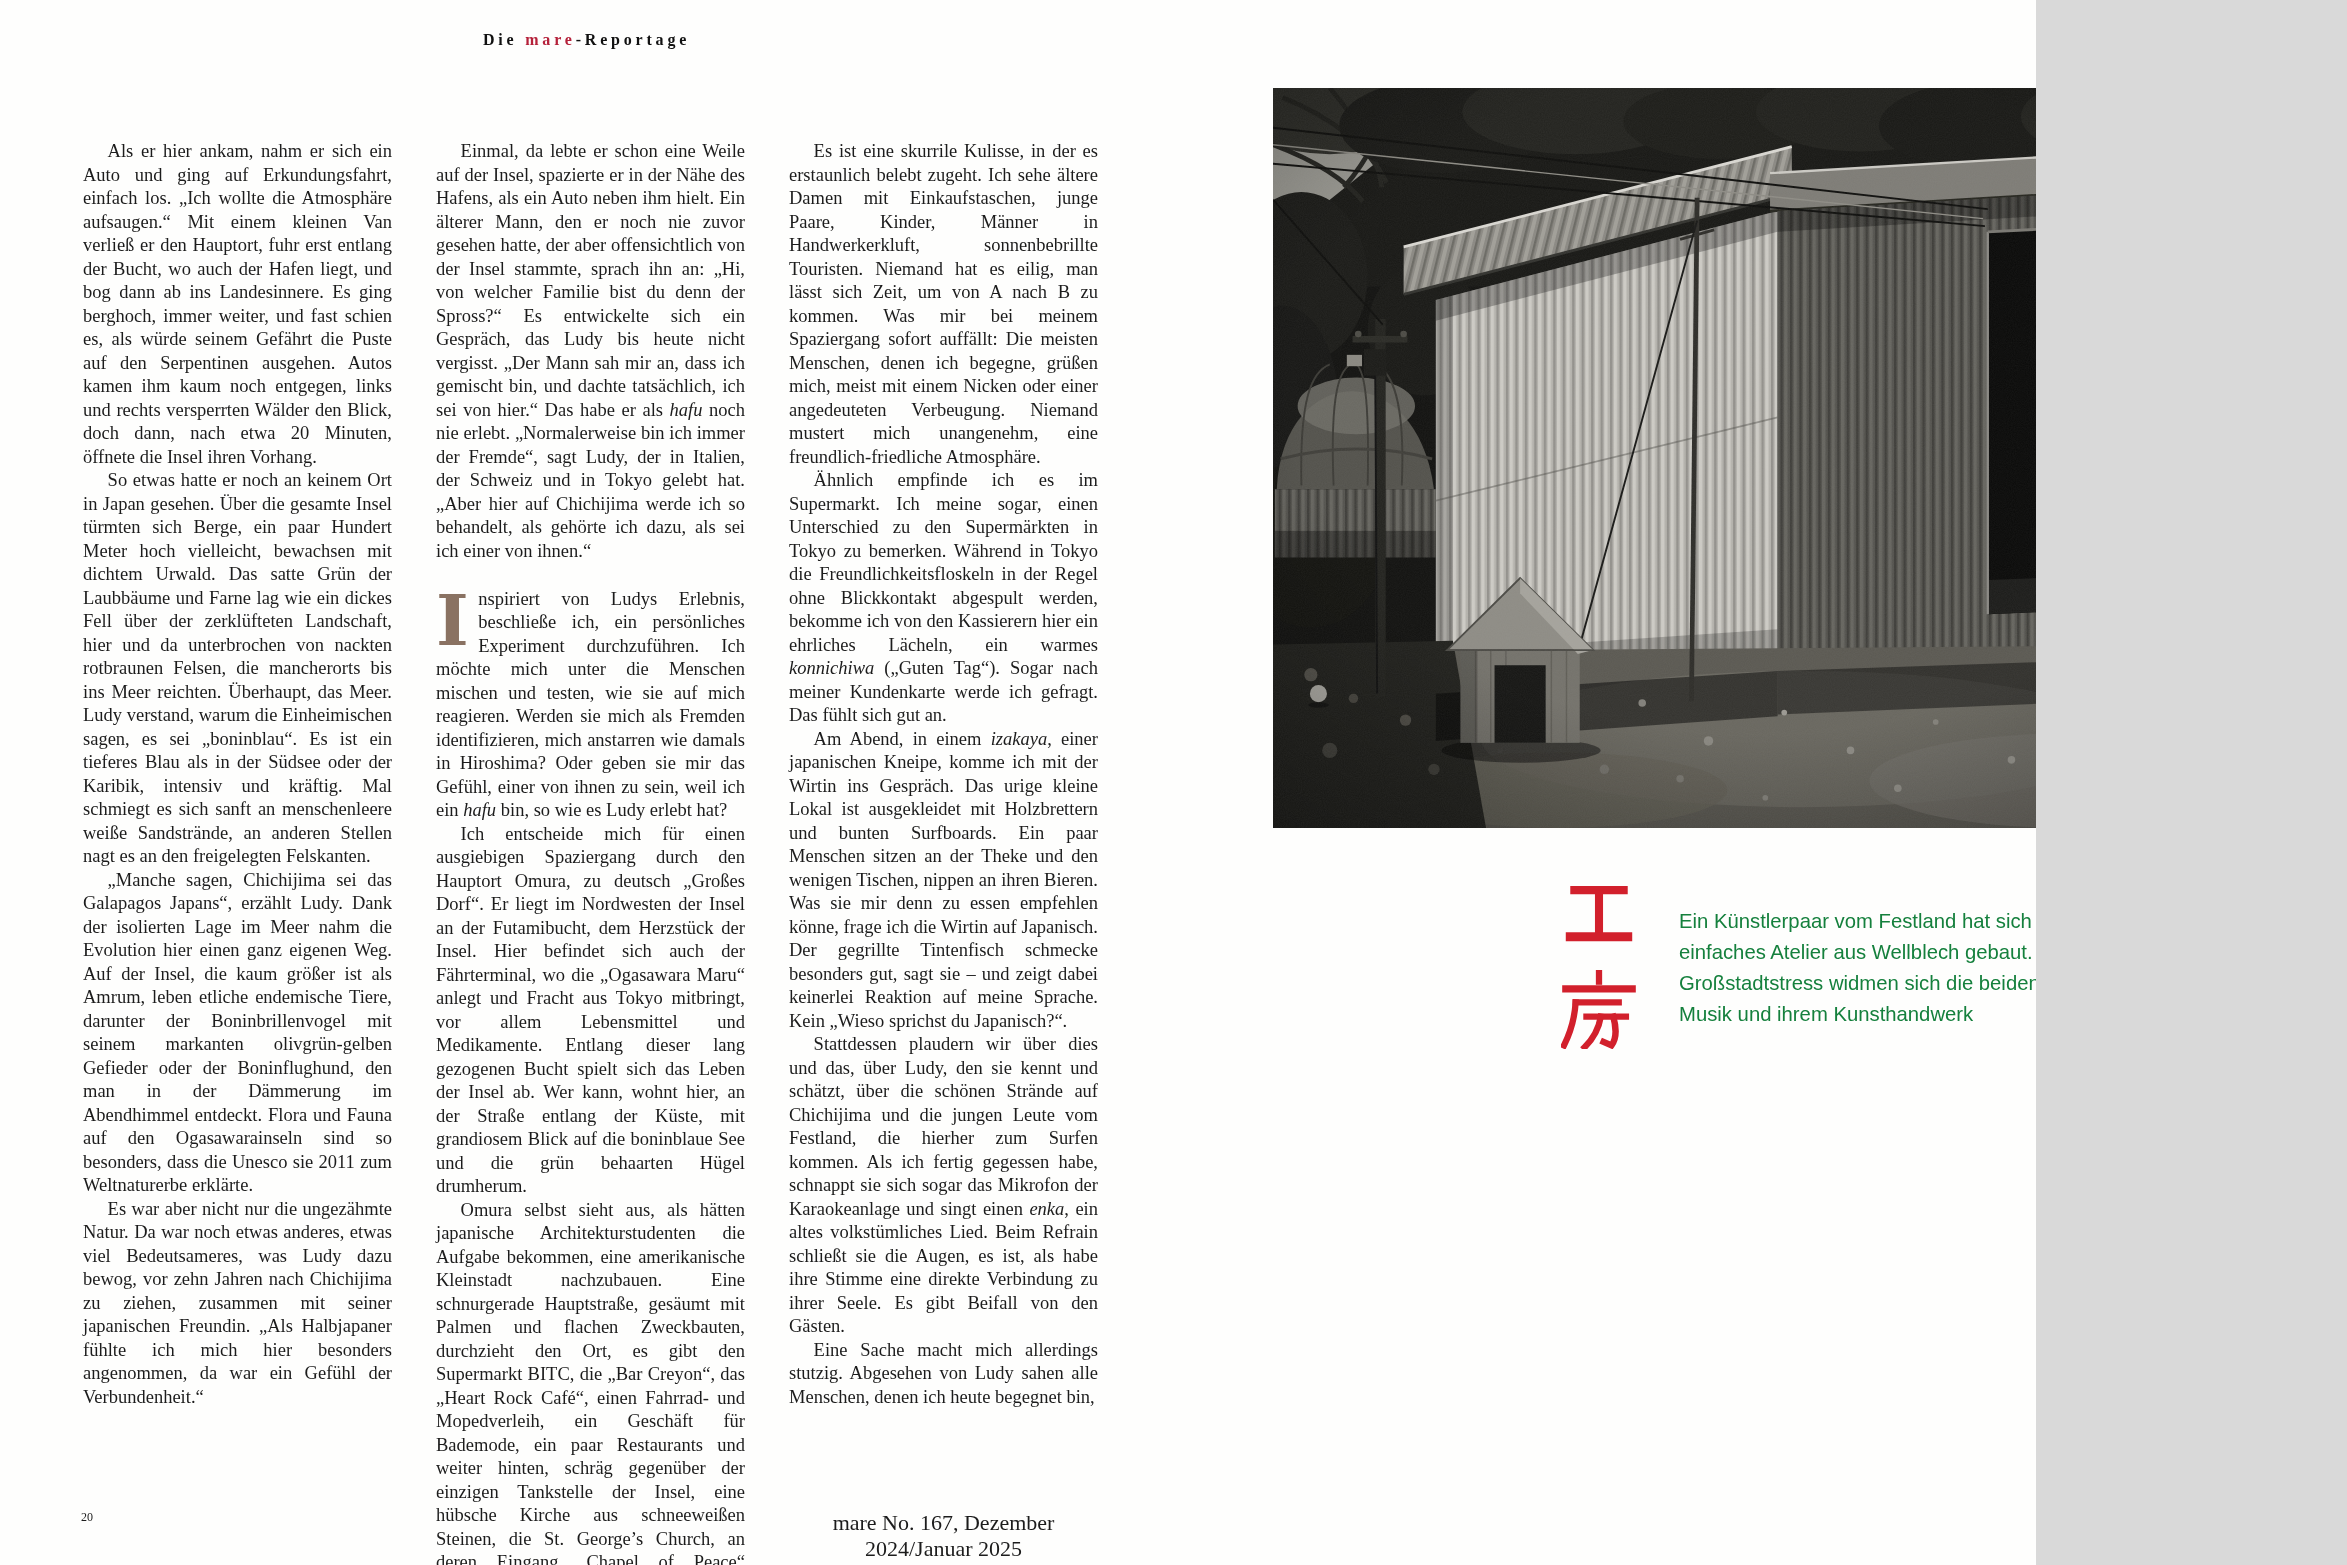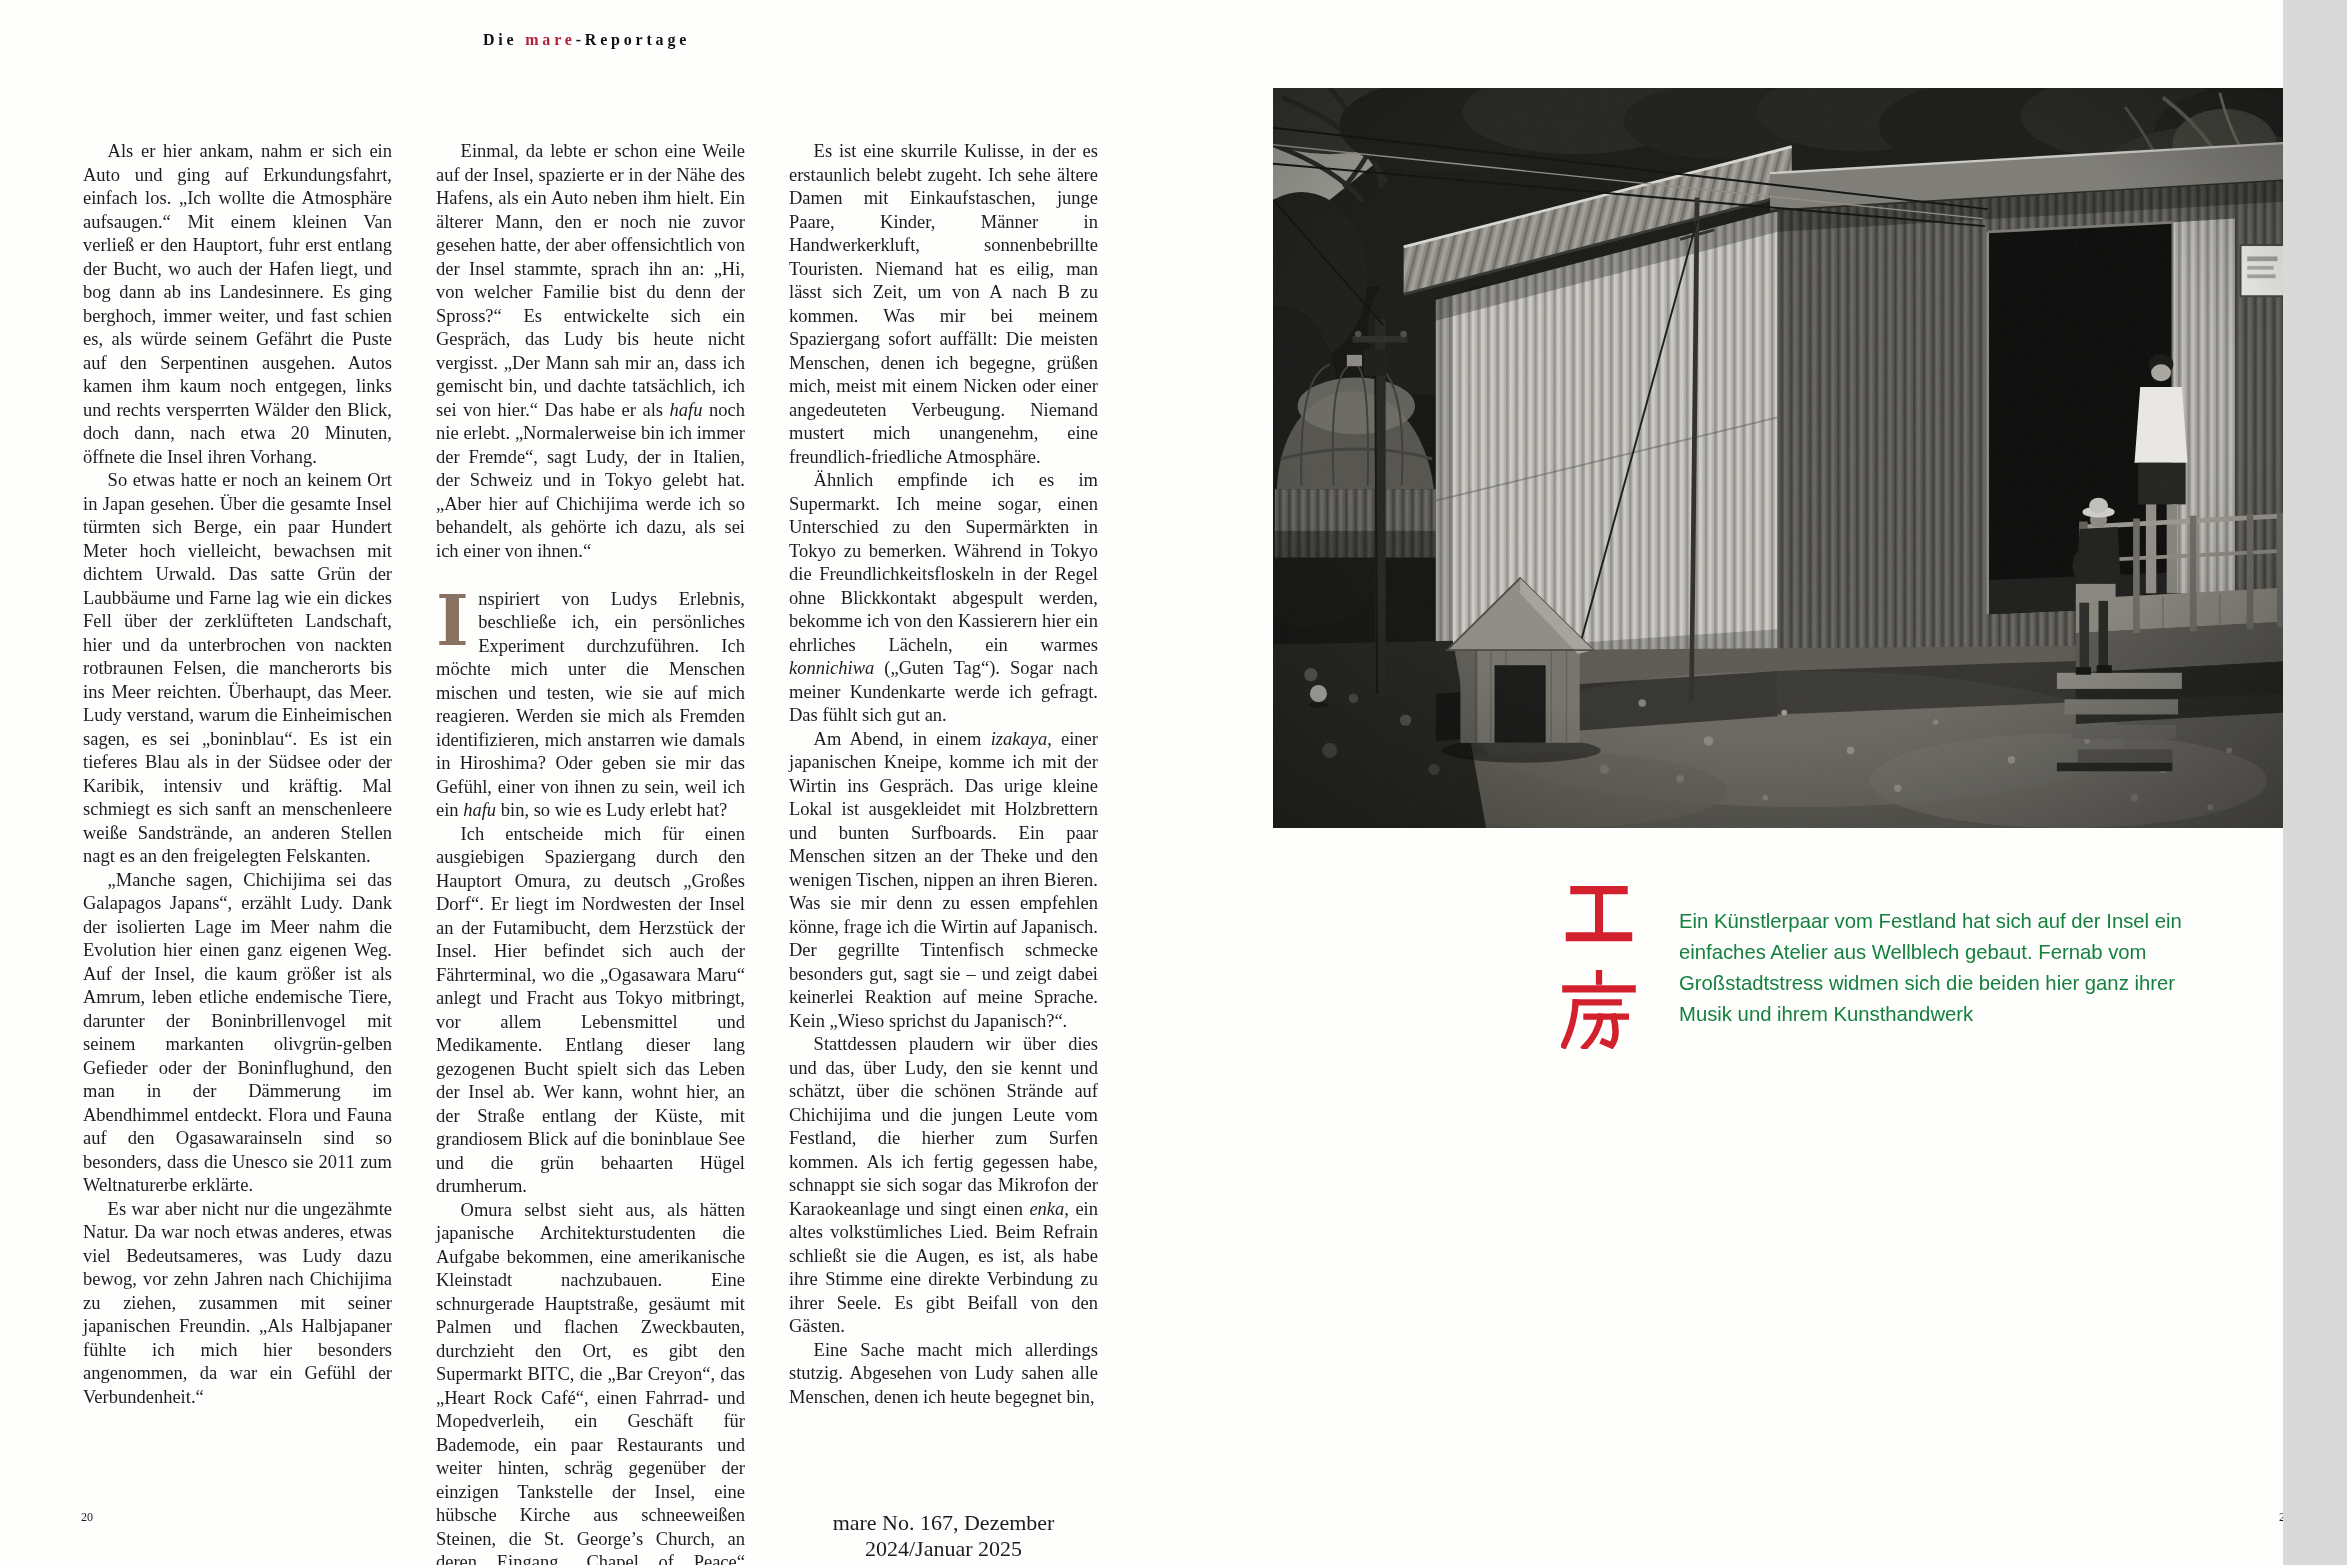--- a/index.html
+++ b/index.html
@@ -1,18 +1,18 @@
 <!DOCTYPE html>
 <html lang="de" style="--accent-red: #b5213a; --kanji-red: #d2202c; --dropcap-brown: #8a7262;font-size:15px"><head>
 <meta charset="utf-8">
 <style>
   * { margin:0; padding:0; box-sizing:border-box; }
   html,body { background:#d9d9d9; }
   .spread {
-    position:relative; width:2283px; height:1565px;
+    position:relative; width:2036px; height:1565px;
     background:#fefefd; overflow:hidden;
     font-family:"Liberation Serif", serif; color:#1c1c1c;
   }
   
   .mag-header {
     position:absolute; top:31px; left:0; width:1173px;
     text-align:center; font-size:16px; font-weight:bold;
     letter-spacing:3.8px; color:#111;
   }
   .mag-header .brand { color:var(--accent-red,#b5213a); }

